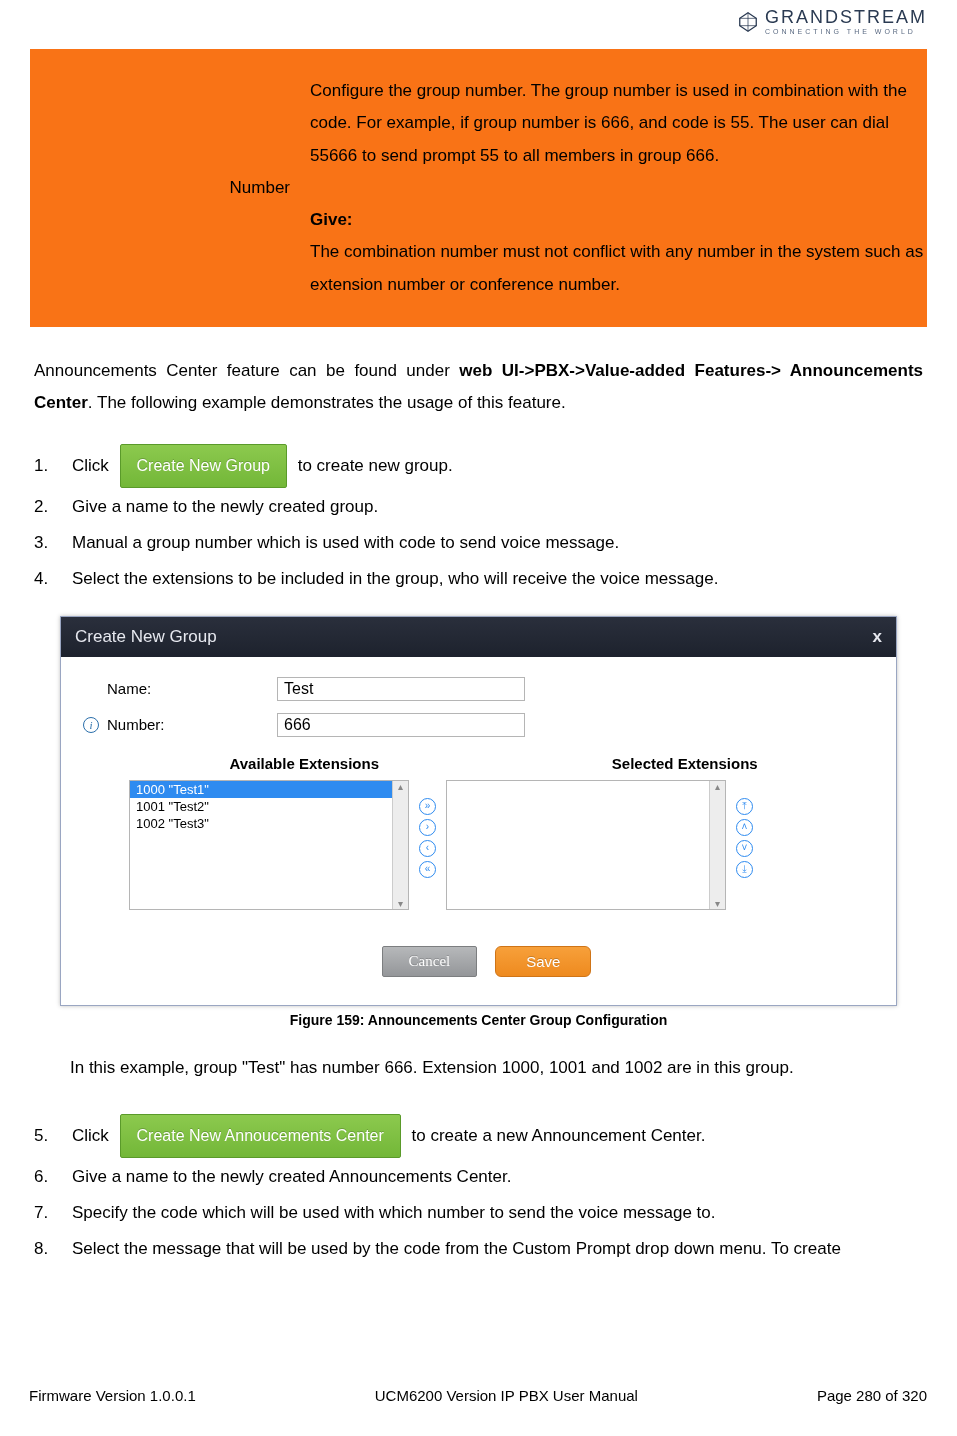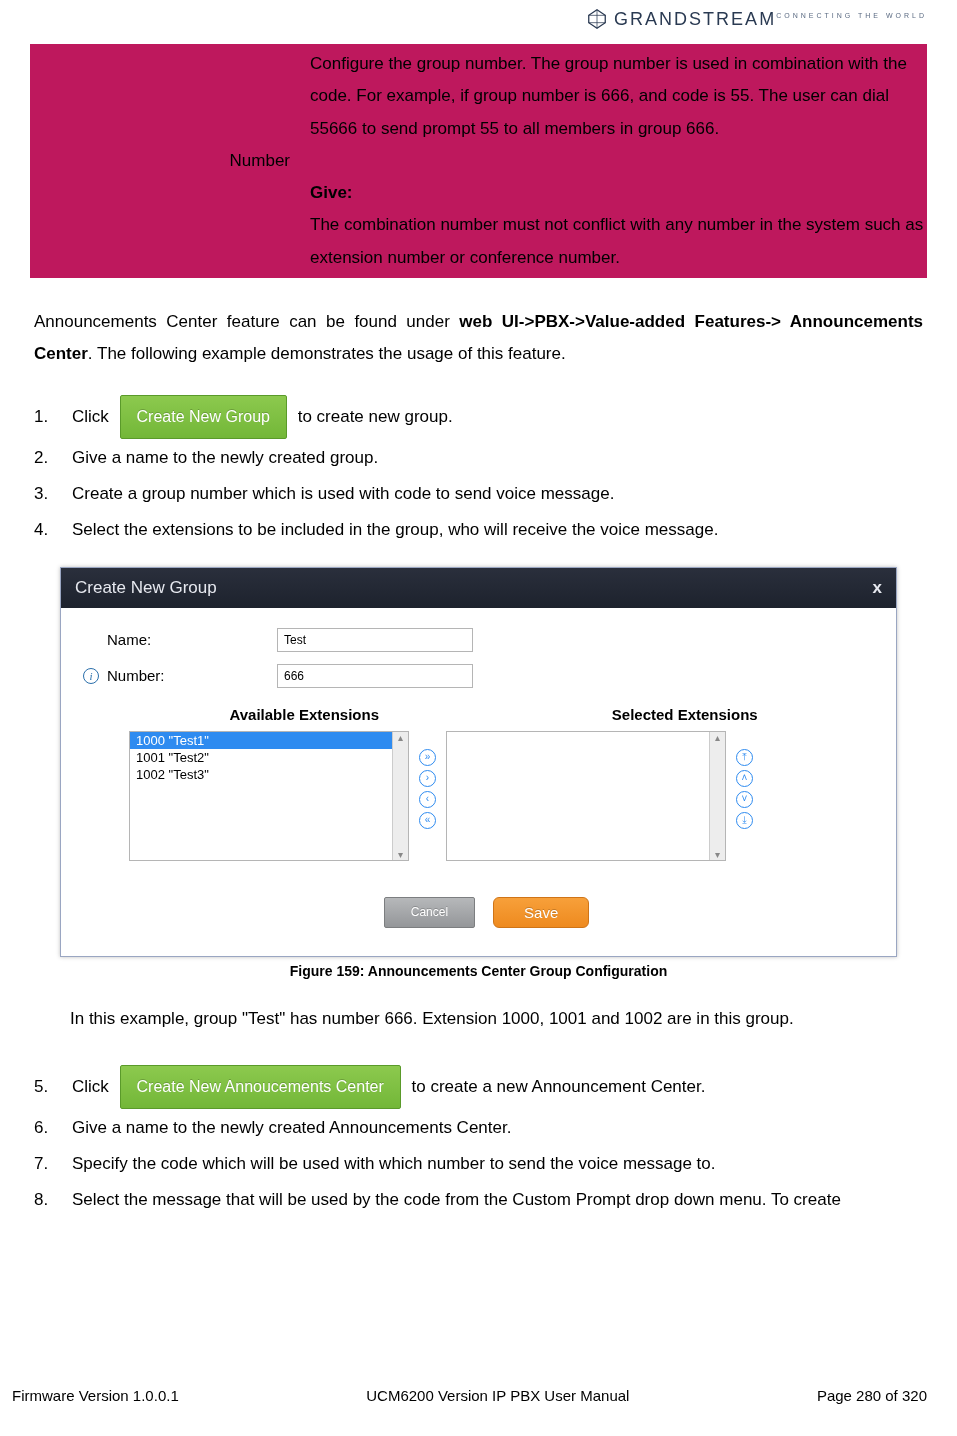--- a/index.html
+++ b/index.html
@@ -20,32 +20,32 @@
     .logo {
       display: flex;
       align-items: center;
       gap: 6px;
     }
     .logo-mark {
       width: 22px;
       height: 22px;
       position: relative;
     }
-    .logo-text { display: flex; line-height: 1; }
+    .logo-text { display: flex; flex-direction: column; line-height: 1; }
     .logo-name { font-size: 18px; letter-spacing: 2px; color: #2a3a52; font-weight: 500; }
     .logo-tag { font-size: 7px; letter-spacing: 3px; color: #5a6a82; margin-top: 2px; }
 
     .param-table {
       width: 100%;
       border-collapse: collapse;
       margin-bottom: 28px;
     }
     .param-table td {
-      background: #be185d;
-      padding: 4px 10px;
+      background: #f97316;
+      padding: 26px 10px;
       font-size: 17px;
       line-height: 1.9;
       vertical-align: middle;
     }
     .param-table td.lbl { width: 270px; padding-left:0; vertical-align: middle; text-align: right; }
     .param-table td.desc { padding-right: 0; }
     .param-table .note-label { font-weight: bold; }
 
     .para {
       font-size: 17px;
@@ -101,21 +101,21 @@
     .dialog-body { padding: 20px 6px 14px 22px; }
     .form-row { display: flex; align-items: center; margin-bottom: 12px; }
     .form-row .info-icon {
       width: 16px; height: 16px; border: 1px solid #2b6fab; border-radius: 50%;
       color: #2b6fab; font-size: 11px; display: flex; align-items: center; justify-content: center;
       margin-right: 8px; font-style: italic; font-family: Georgia, serif;
     }
     .form-row .spacer { width: 24px; }
     .form-row label { width: 170px; font-size: 15px; }
     .form-row input[type=text] {
-      width: 196px; height: 24px; border: 1px solid #b5b5b5; padding: 1px 6px; font-size: 12px;
+      width: 248px; height: 24px; border: 1px solid #b5b5b5; padding: 1px 6px; font-size: 16px;
     }
     .lists-header {
       display: flex; margin-top: 18px; margin-bottom: 8px; padding-left: 46px;
     }
     .lists-header .col { flex: 1; text-align: center; font-weight: bold; font-size: 15px; }
     .lists-row { display: flex; align-items: flex-start; gap: 10px; padding-left: 46px; }
     .listbox {
       width: 280px; height: 130px; border: 1px solid #b5b5b5; background: #fff;
       font-size: 13px; overflow: hidden; position: relative;
     }
@@ -133,34 +133,34 @@
     .circ-btn {
       width: 17px; height: 17px; border: 1.5px solid #2e8bf0; border-radius: 50%;
       display: flex; align-items: center; justify-content: center;
       color: #2e8bf0; font-size: 10px; line-height: 1; cursor: pointer; background: #fff;
     }
     .dialog-actions {
       display: flex; justify-content: center; gap: 18px; margin: 36px 0 14px 0;
     }
     .btn-cancel {
       background: linear-gradient(#b6b8ba, #949699); color: #fff; border: 1px solid #7c7e80;
-      padding: 6px 26px; font-size: 12px; border-radius: 2px; text-shadow: 0 -1px 0 rgba(0,0,0,.2);
+      padding: 6px 26px; font-size: 15px; border-radius: 2px; text-shadow: 0 -1px 0 rgba(0,0,0,.2); font-family: Liberation Serif, serif;
     }
     .btn-save {
       background: linear-gradient(#f7a03a, #ee8a1f); color: #fff; border: 1px solid #cf7417;
       padding: 6px 30px; font-size: 15px; border-radius: 6px; text-shadow: 0 -1px 0 rgba(0,0,0,.2);
     }
     .figure-caption {
       text-align: center; font-weight: bold; font-size: 14px; margin: 3px 0 24px 0;
     }
     .body-text {
       font-size: 17px; line-height: 1.9; margin: 0 30px 30px 40px;
     }
     .footer {
-      position: absolute; left: 12px; right: 30px; bottom: 32px;
+      position: absolute; left: 29px; right: 30px; bottom: 32px;
       display: flex; justify-content: space-between; font-size: 15px;
     }
   </style>
 </head>
 <body>
 
 <div class="header">
   <div class="logo">
     <div class="logo-mark">
       <svg viewBox="0 0 24 24" width="22" height="22">
@@ -198,21 +198,21 @@
     <span>
       <span>Click </span><span class="btn-green">Create New Group</span><span> to create new group.</span>
     </span>
   </li>
   <li>
     <span class="num">2.</span>
     <span>Give a name to the newly created group.</span>
   </li>
   <li>
     <span class="num">3.</span>
-    <span>Create a group number which is used with code to send voice message.</span>
+    <span>Manual a group number which is used with code to send voice message.</span>
   </li>
   <li>
     <span class="num">4.</span>
     <span>Select the extensions to be included in the group, who will receive the voice message.</span>
   </li>
 </ol>
 
 <div class="dialog-wrap">
   <div class="dialog-title">
     <span>Create New Group</span>

